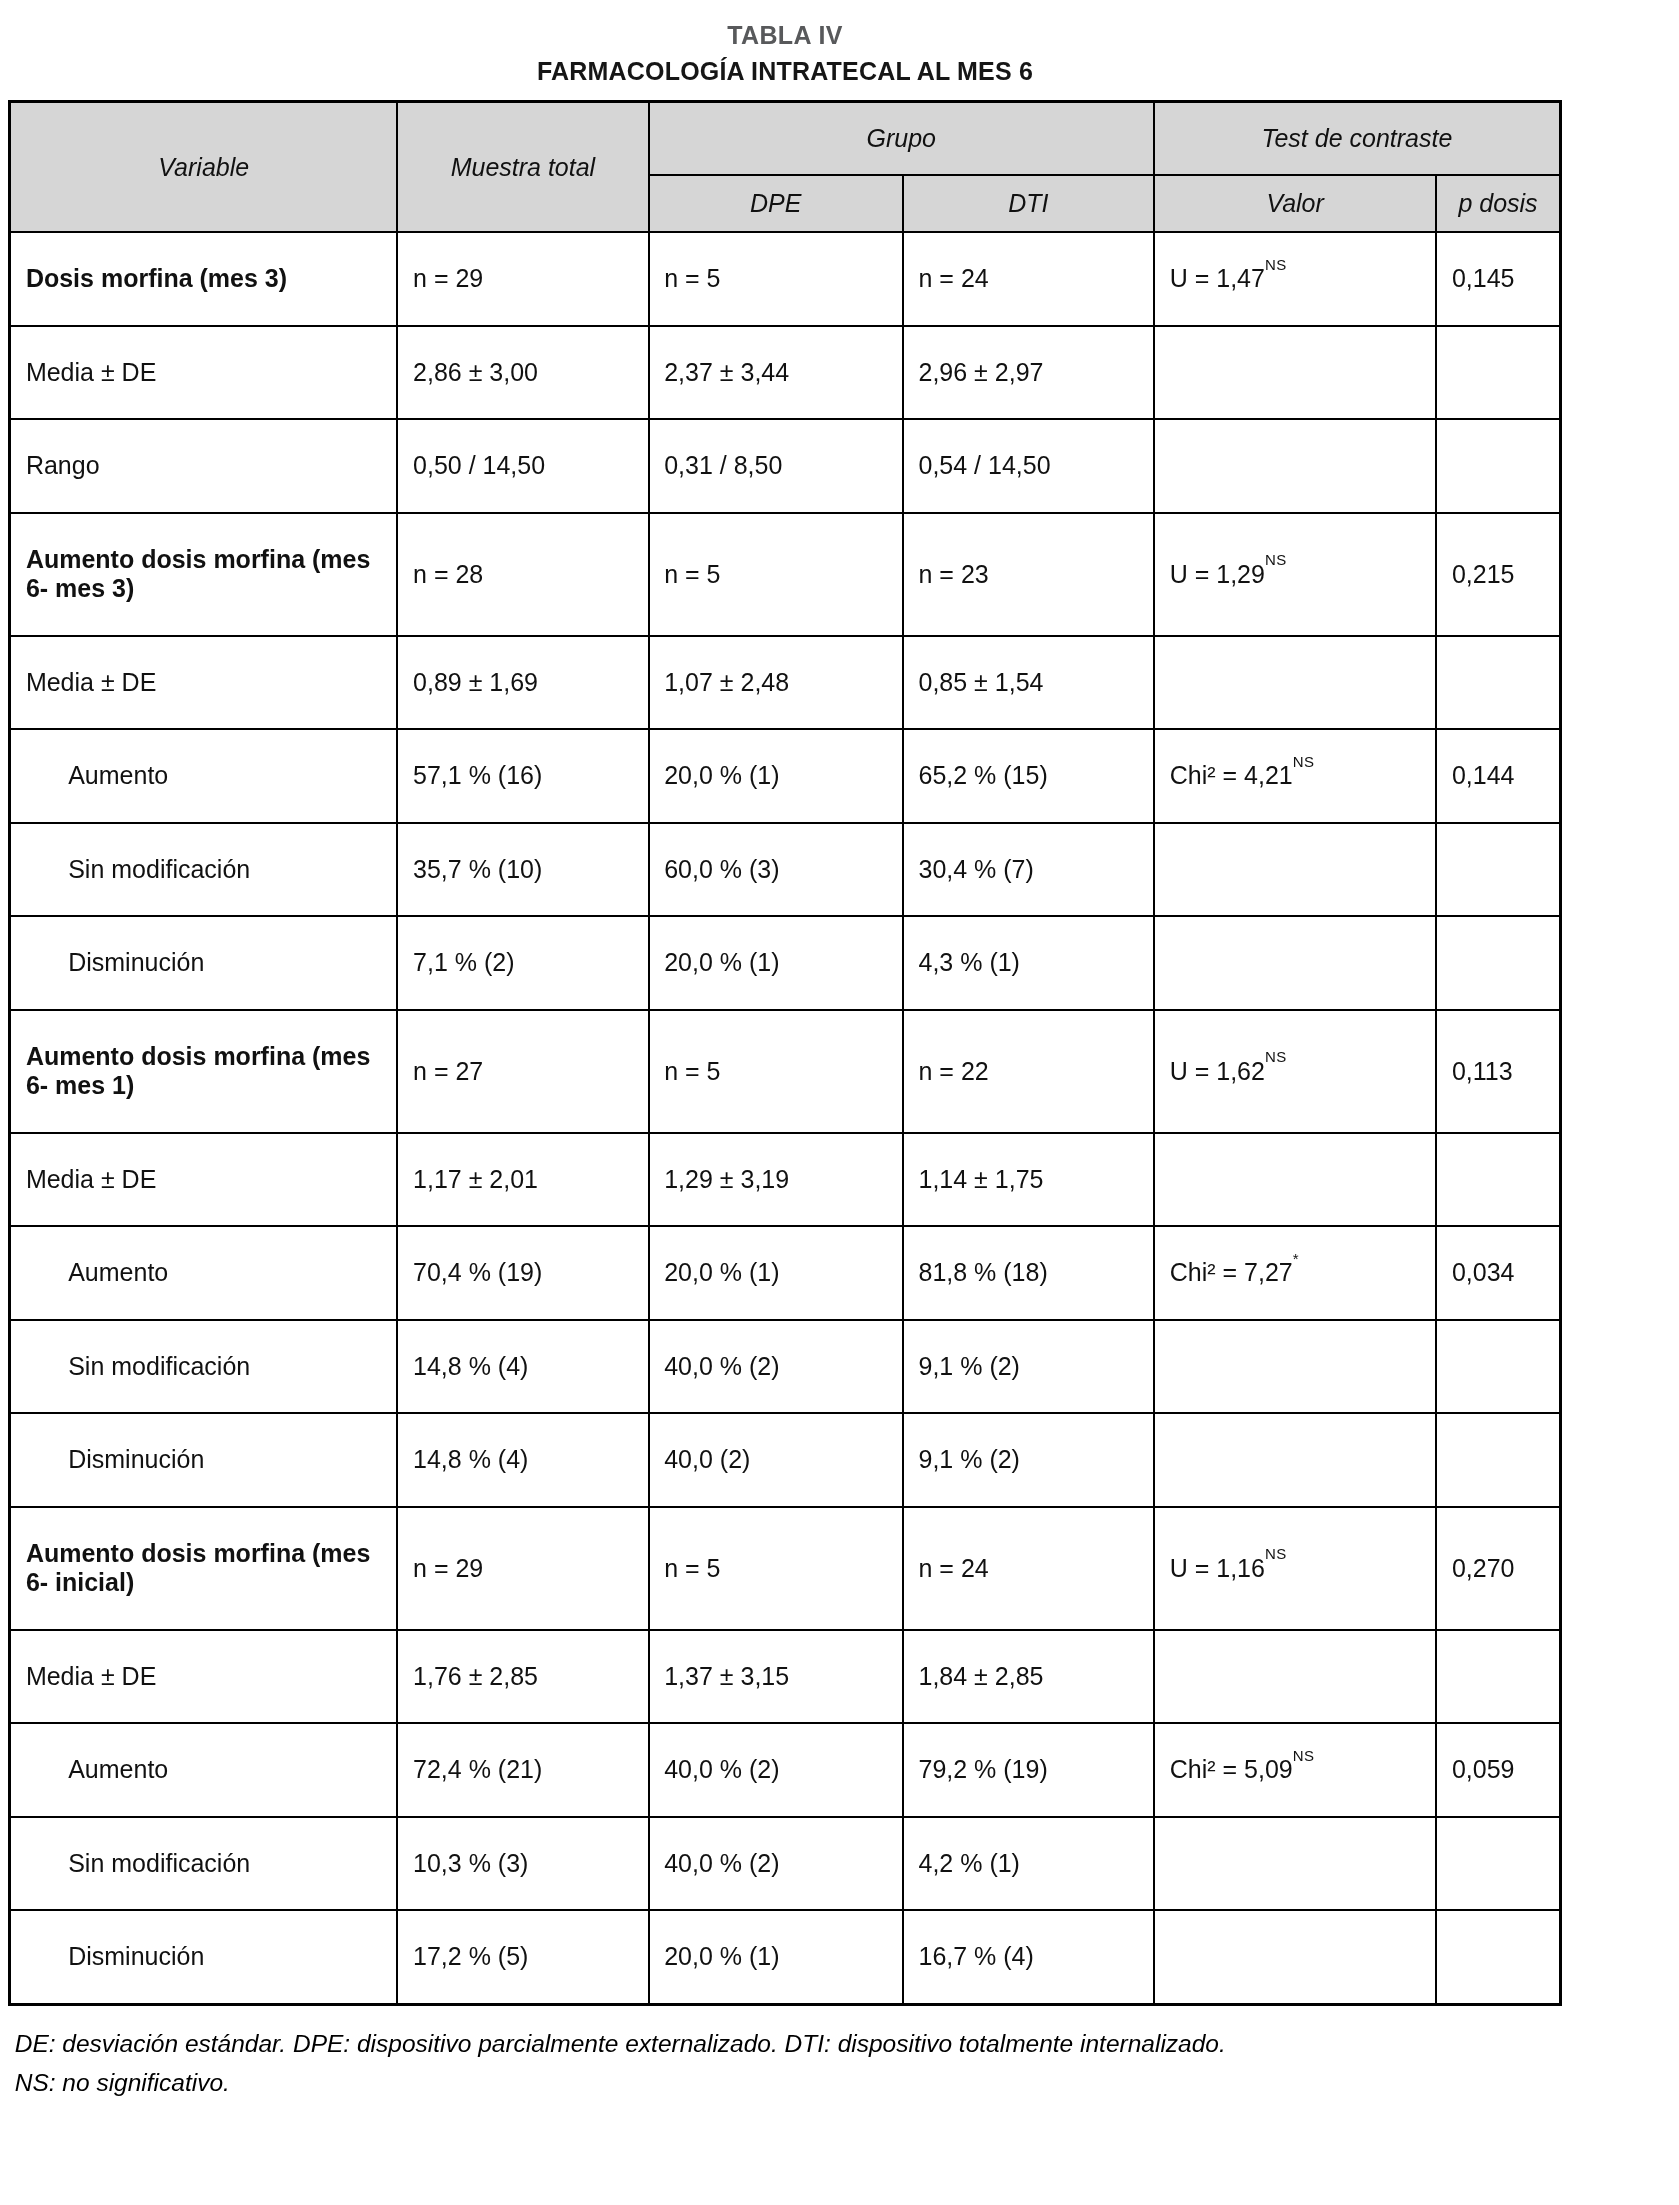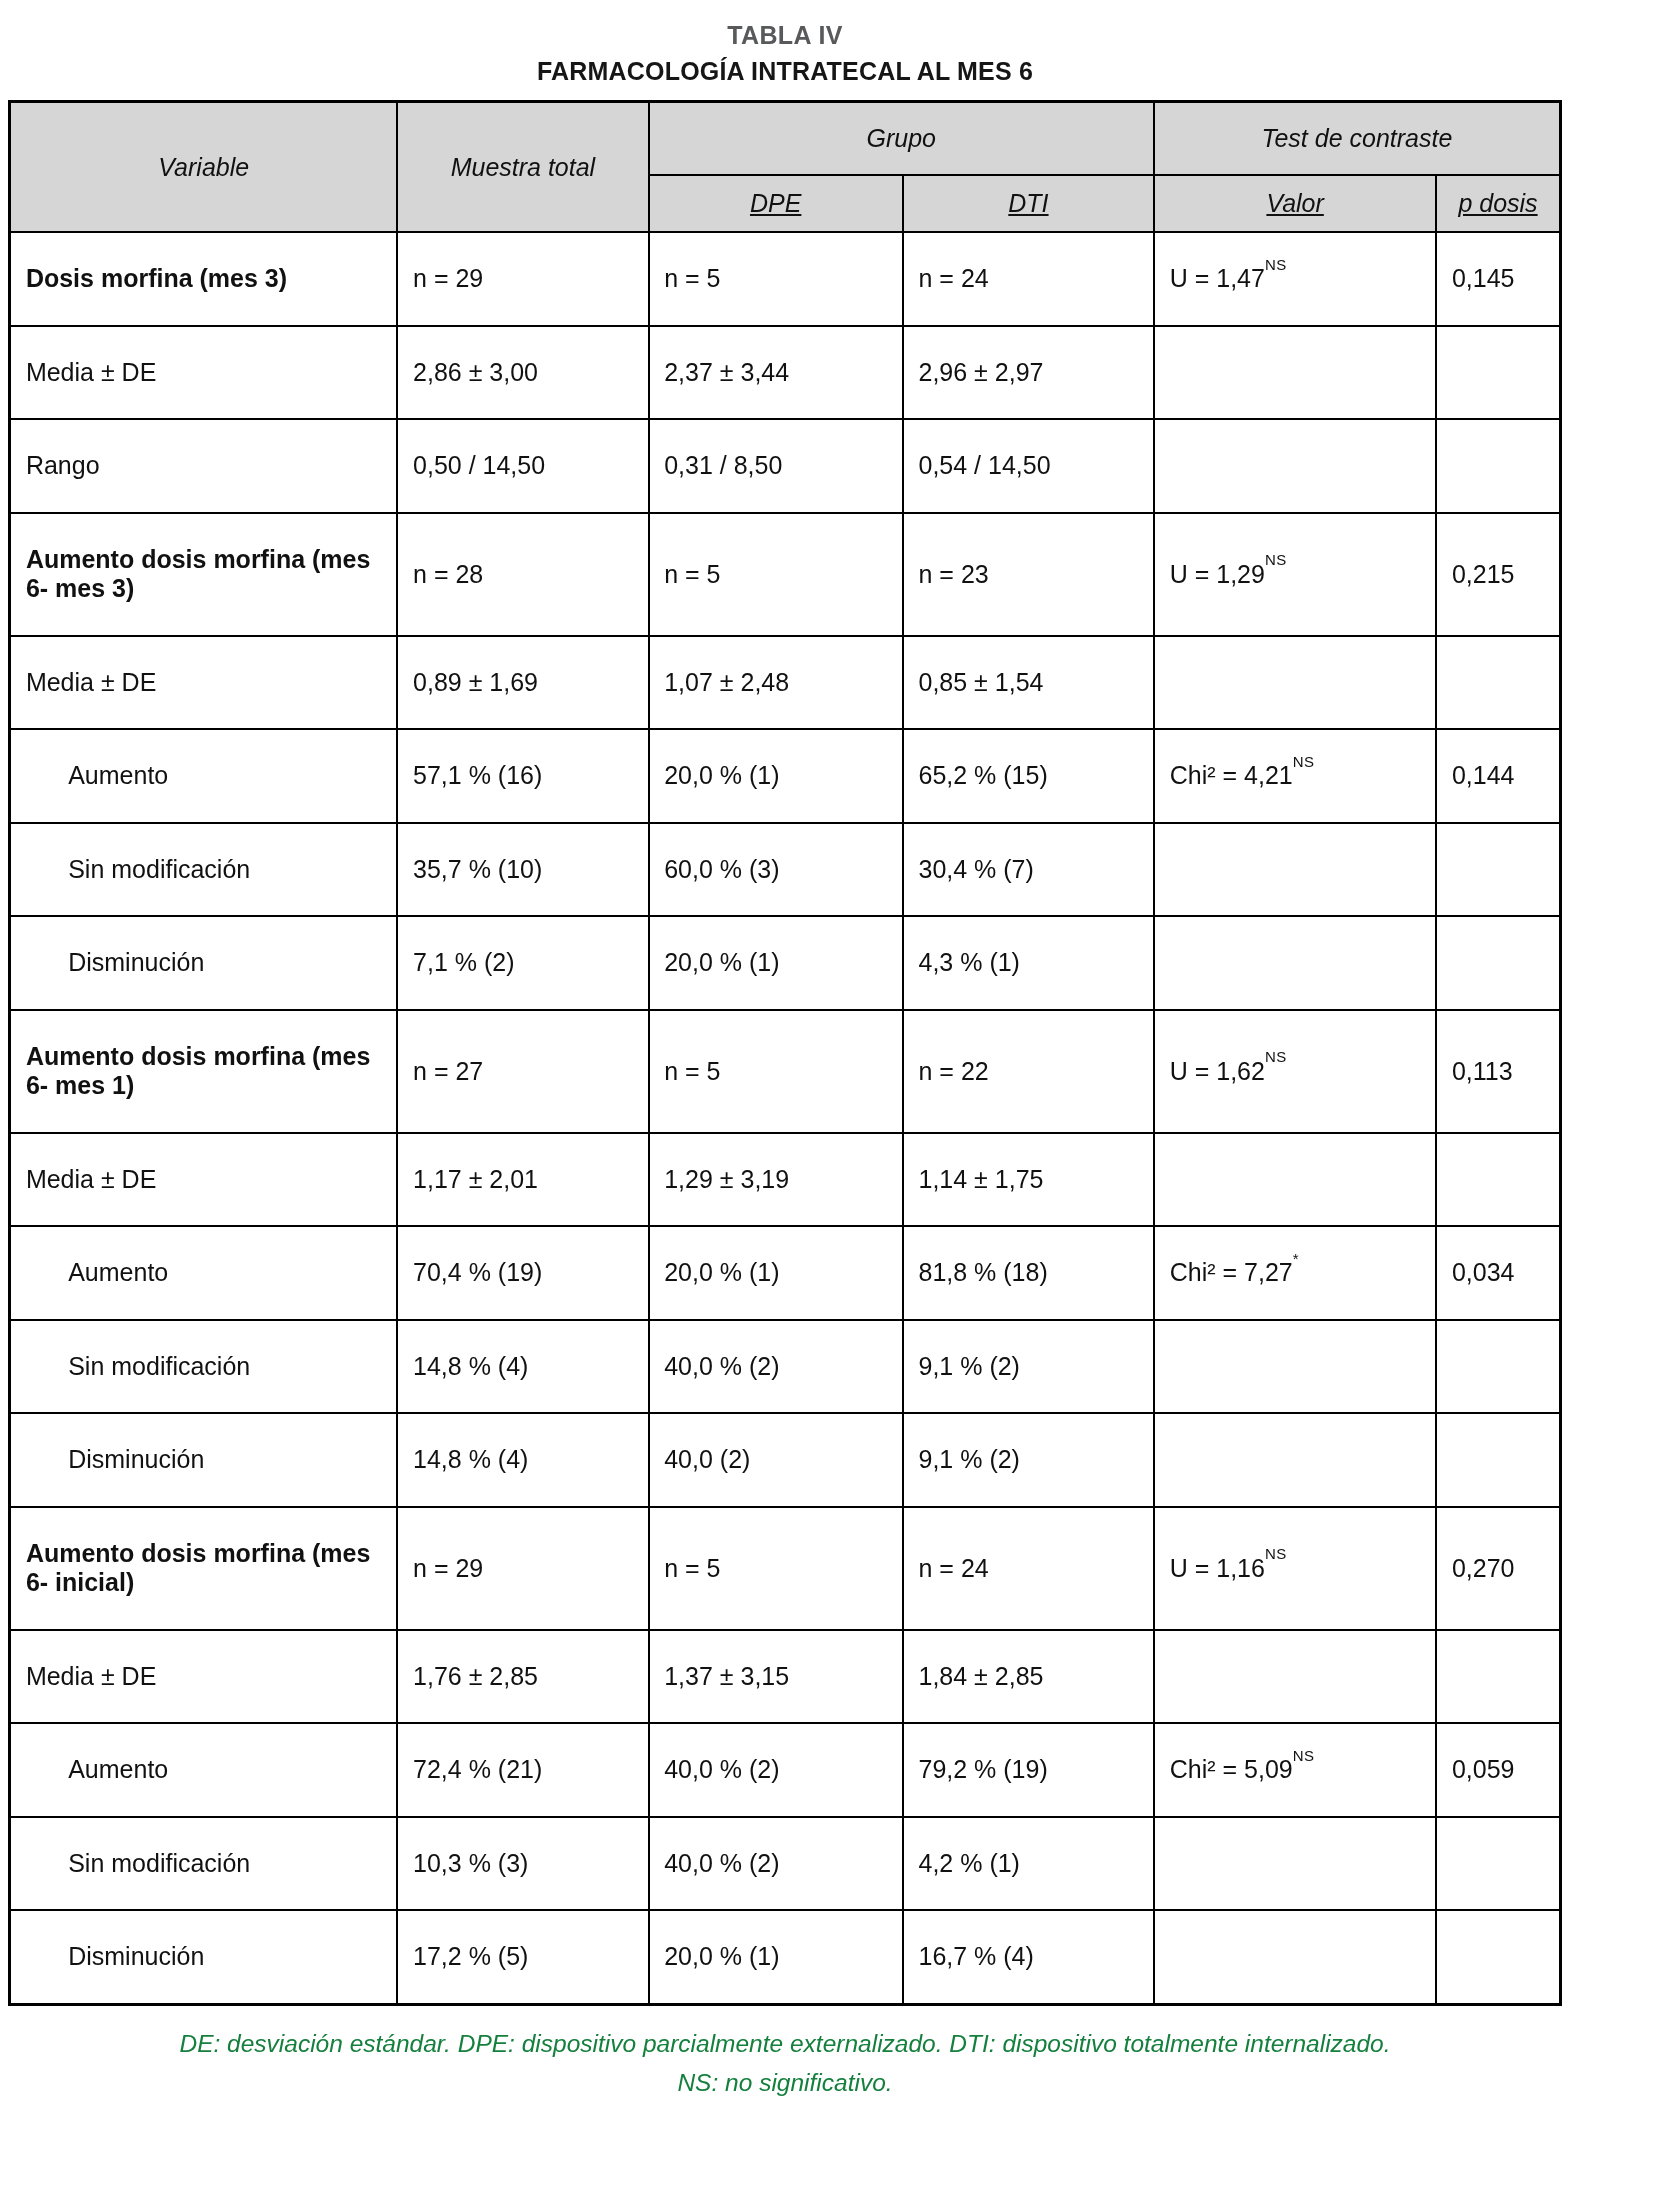--- a/index.html
+++ b/index.html
@@ -50,21 +50,20 @@
     background: #d6d6d6;
     font-style: italic;
     font-weight: normal;
     font-size: 25px;
     text-align: center;
     padding: 21px 9.8px;
     color: #111111;
   }
   th.hdr.sub {
     padding: 13px 12px;
-    text-decoration: underline;
   }
   td.cell {
     font-size: 25px;
     text-align: left;
     padding: 31px 13px 31px 14.7px;
     line-height: 1.18;
     color: #111111;
   }
   td.cell.bold {
     font-weight: bold;
@@ -81,22 +80,21 @@
   }
   .footnotes {
     margin-top: 21px;
     padding: 0 6.5px;
   }
   .footnotes p {
     margin: 0 0 4.9px 0;
     font-style: italic;
     font-size: 24.5px;
     line-height: 1.4;
-    color: #15803d;
-    text-align: center;
+    color: #000000;
   }
   .footnotes p.star-indent {
     padding-left: 13px;
   }
 </style>
 </head>
 <body>
 
 <div class="page">
 

